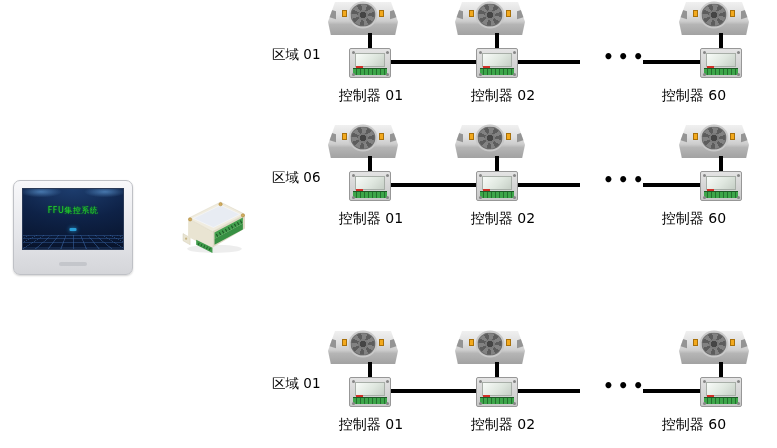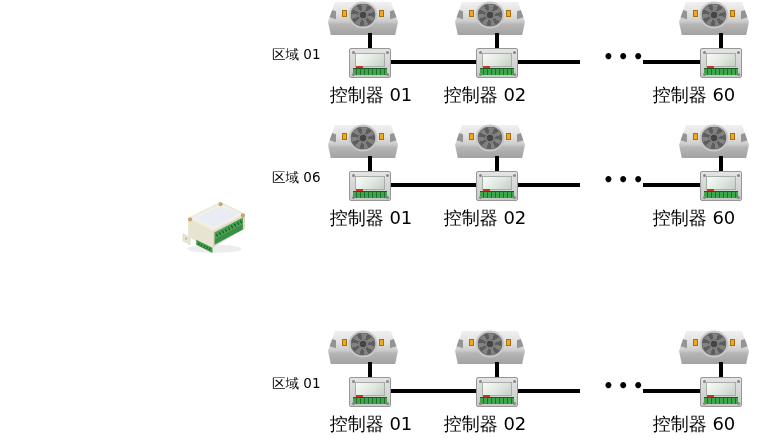--- a/index.html
+++ b/index.html
@@ -65,31 +65,40 @@
   .scr{position:absolute;left:2px;top:2px;width:3px;height:3px;border-radius:50%;background:#878787;
        box-shadow:34px 0 0 #878787,0 22px 0 #878787,34px 22px 0 #878787;}
 
   
   .bus{position:absolute;top:60px;height:4px;background:#000;z-index:1;}
   .bus.s1{left:391px;width:85px}.bus.s2{left:518px;width:62px}.bus.s3{left:643px;width:57px}
   .ellipsis{position:absolute;left:603px;top:49px;font-size:17px;font-weight:bold;letter-spacing:4px;
        line-height:17px;color:#000;white-space:nowrap;}
 
   
-  .ctl-label{position:absolute;top:88px;font-size:18px;line-height:14px;white-space:nowrap;transform:translateX(-50%);}
-  .ctl-label.a{left:371px}.ctl-label.b{left:485px}.ctl-label.c{left:694px}
+  .ctl-label{position:absolute;top:88px;font-size:14px;line-height:14px;white-space:nowrap;transform:translateX(-50%);}
+  .ctl-label.a{left:371px}.ctl-label.b{left:503px}.ctl-label.c{left:694px}
 
   
   .converter{position:absolute;left:181px;top:196px;width:70px;height:60px;}
 </style>
 </head>
 <body>
 
 <div class="stage">
 
+  <div class="hmi">
+    <div class="hmi-screen">
+      <div class="hmi-glow"></div>
+      <div class="hmi-grid"></div>
+      <div class="hmi-title">FFU集控系统</div>
+      <div class="hmi-sub"></div>
+    </div>
+    <div class="hmi-logo"></div>
+  </div>
 
   <svg class="converter" viewBox="0 0 69 57">
     <ellipse cx="33" cy="51" rx="27" ry="4" fill="rgba(0,0,0,0.07)"></ellipse>
     <polygon points="2,36 9,40 9,47 2,43" fill="#e9e4d2" stroke="#d5cfba" stroke-width="0.5"></polygon>
     <polygon points="7,21 31,34 31,52 7,39" fill="#e9e4d2"></polygon>
     <polygon points="31,34 63,17 63,31 31,50" fill="#ded8c4"></polygon>
     <polygon points="7,21 39,5 63,17 31,34" fill="#f0ecdf" stroke="#d9d3bd" stroke-width="0.5"></polygon>
     <polygon points="12,21 39,8 58,17 32,30" fill="#e8ecf3" stroke="#f6f8fb" stroke-width="0.6"></polygon>
     <polygon points="33,35 61,20 61,26 33,41" fill="#43a04e"></polygon>
     <polygon points="33,41 61,26 61,32 33,47" fill="#379043"></polygon>

